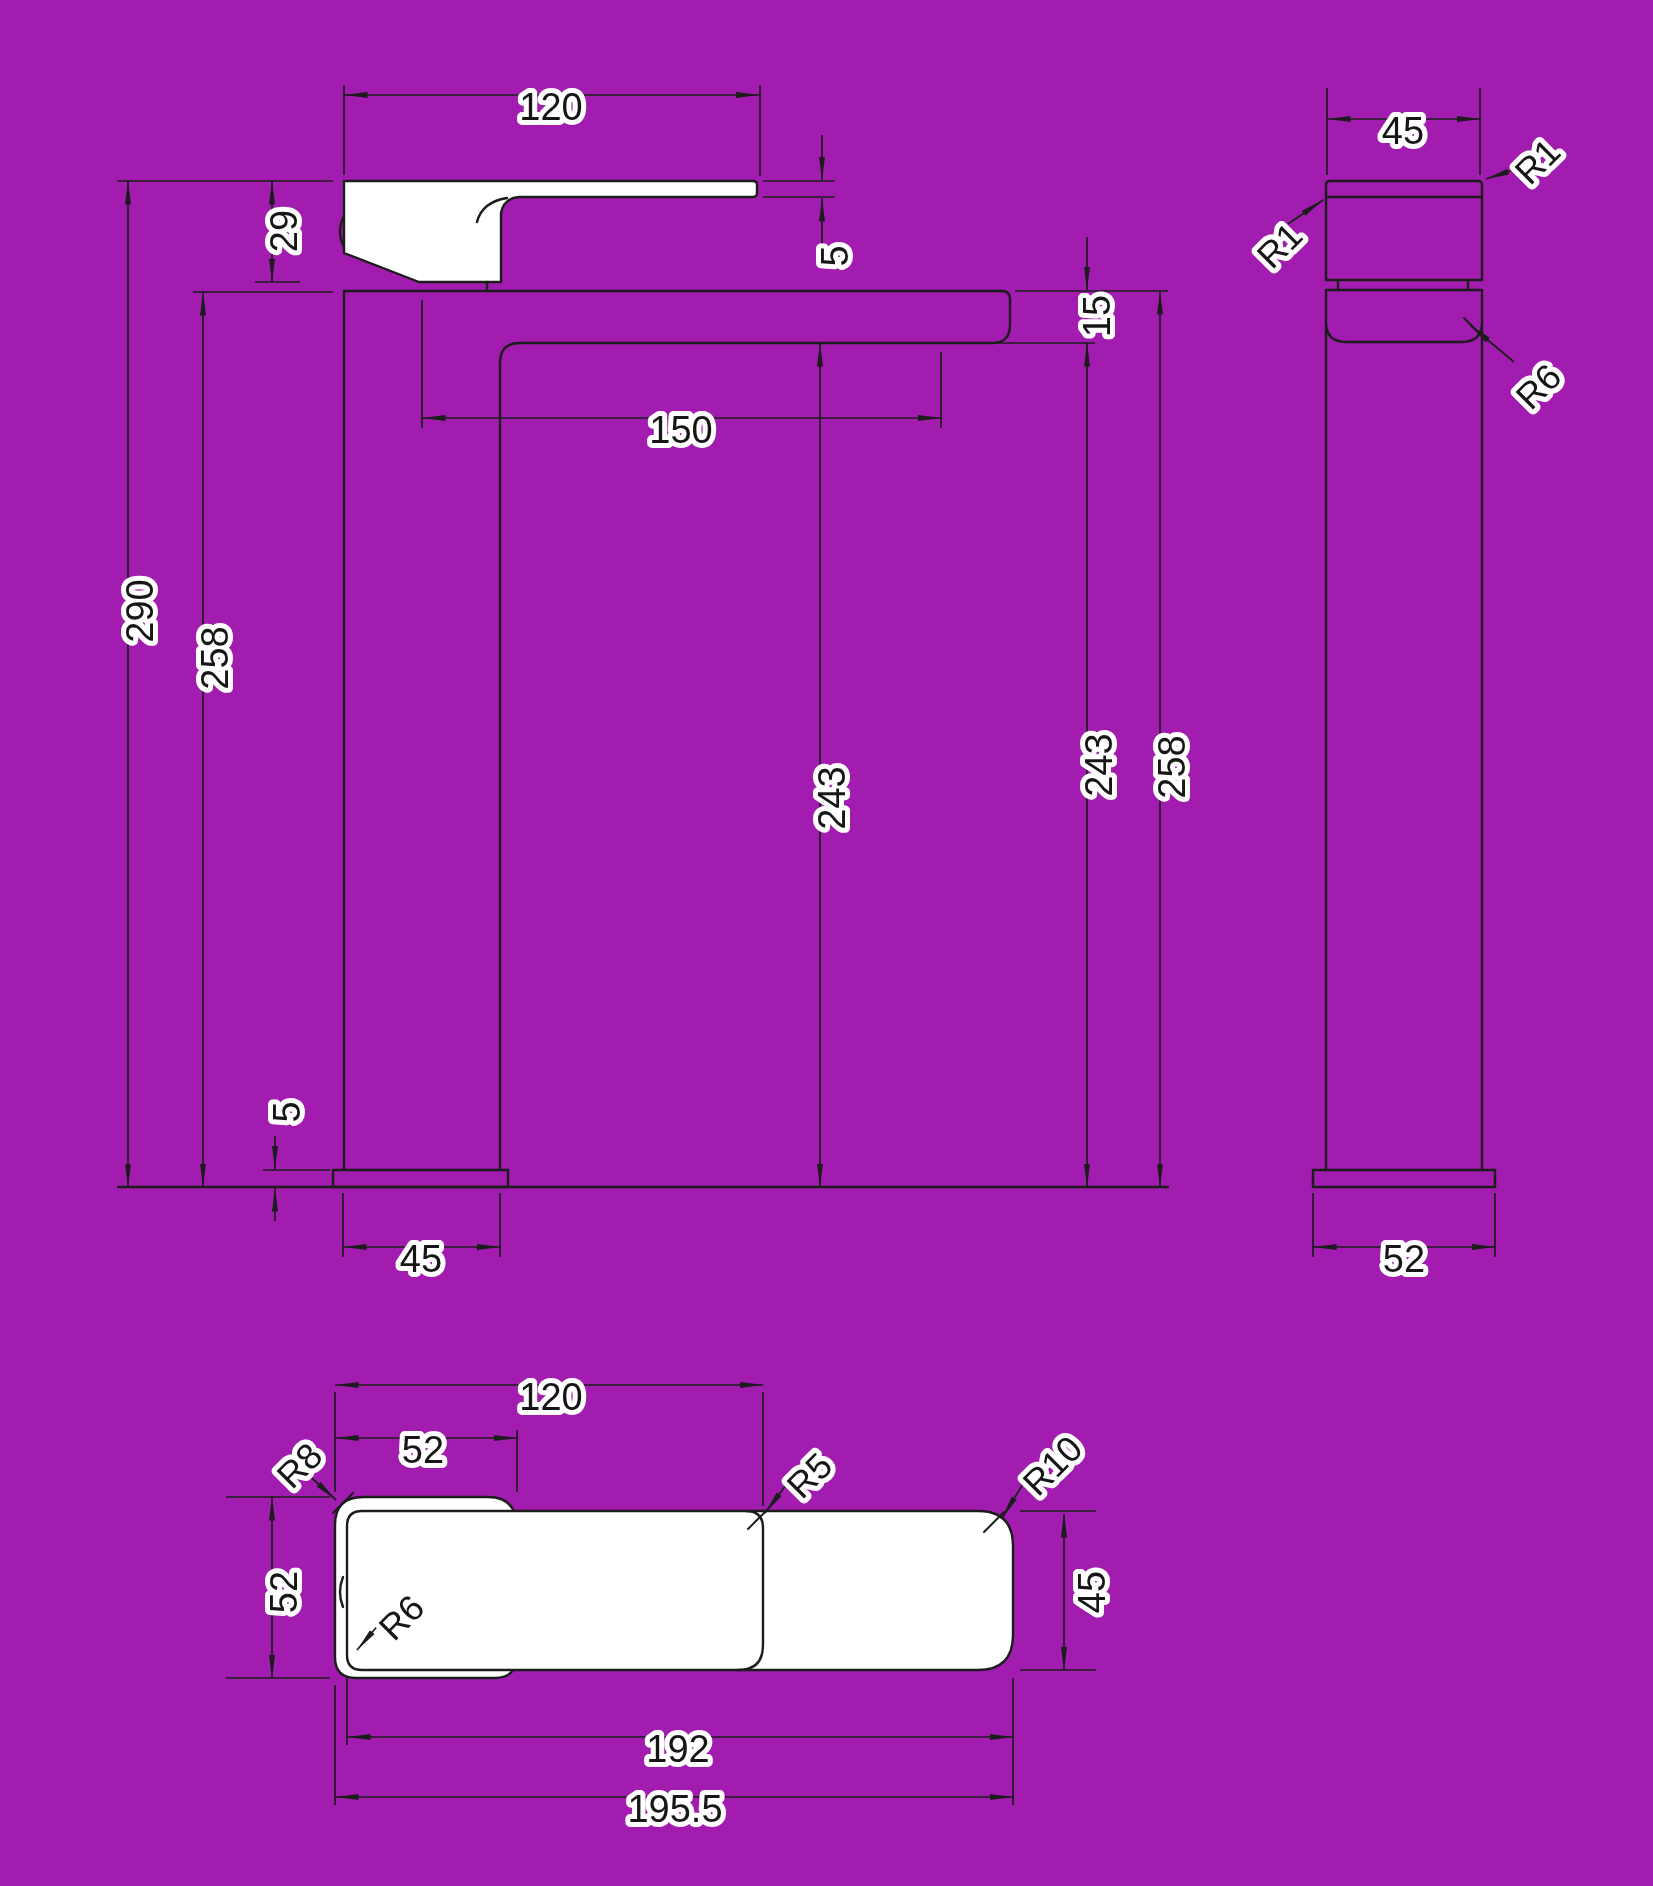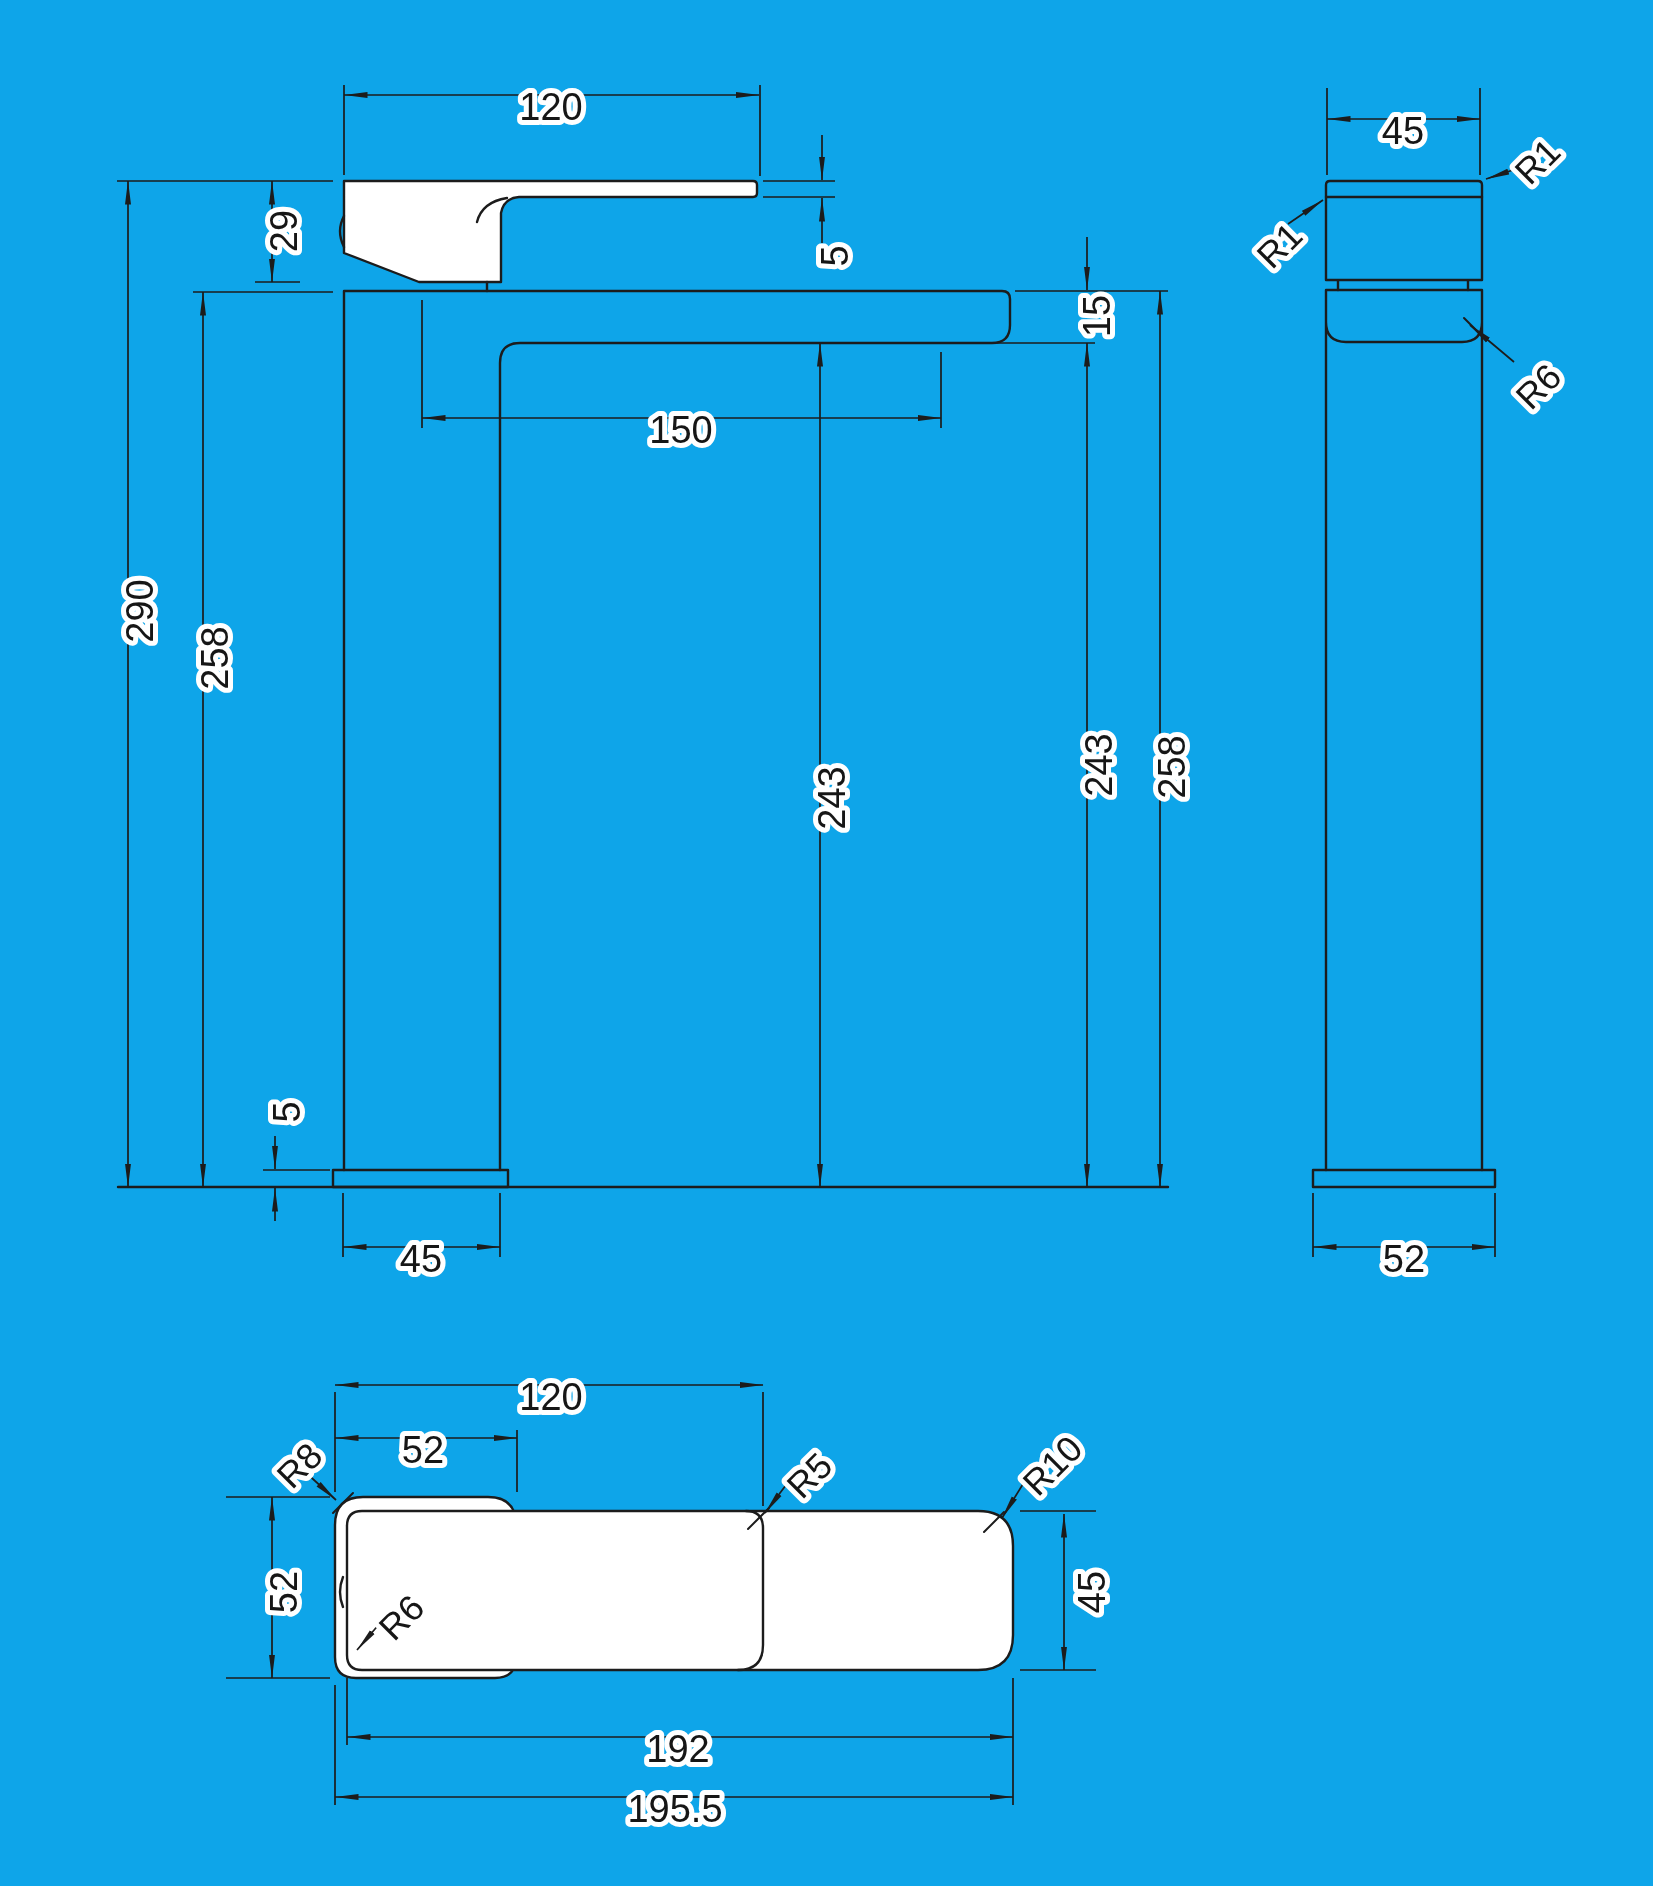--- a/index.html
+++ b/index.html
@@ -1,16 +1,16 @@
 <!DOCTYPE html>
 <html><head>
 <meta charset="utf-8">
 <style>
   html,body{margin:0;padding:0;background:#ffffff;}
-  .stage{position:relative;width:1653px;height:1886px;background:#0ea5e9;overflow:hidden;
+  .stage{position:relative;width:1653px;height:1886px;background:#a21caf;overflow:hidden;
          font-family:"Liberation Sans",sans-serif;}
   svg{position:absolute;left:0;top:0;}
   .outline{fill:none;stroke:#1c1c1c;stroke-width:2.4;stroke-linecap:round;stroke-linejoin:round;}
   .outline-fill{fill:#ffffff;stroke:#1c1c1c;stroke-width:2.4;stroke-linejoin:round;}
   .thin{fill:none;stroke:#1c1c1c;stroke-width:1.7;stroke-linecap:butt;}
   .tick{fill:none;stroke:#1c1c1c;stroke-width:2;stroke-linecap:round;}
   .dim-text{font-family:"Liberation Sans",sans-serif;font-size:38px;fill:#161616;
             text-anchor:middle;paint-order:stroke;stroke:#ffffff;stroke-width:10px;stroke-linejoin:round;}
   .r-text{font-size:36px;}
   #arrhead{fill:#1c1c1c;}

